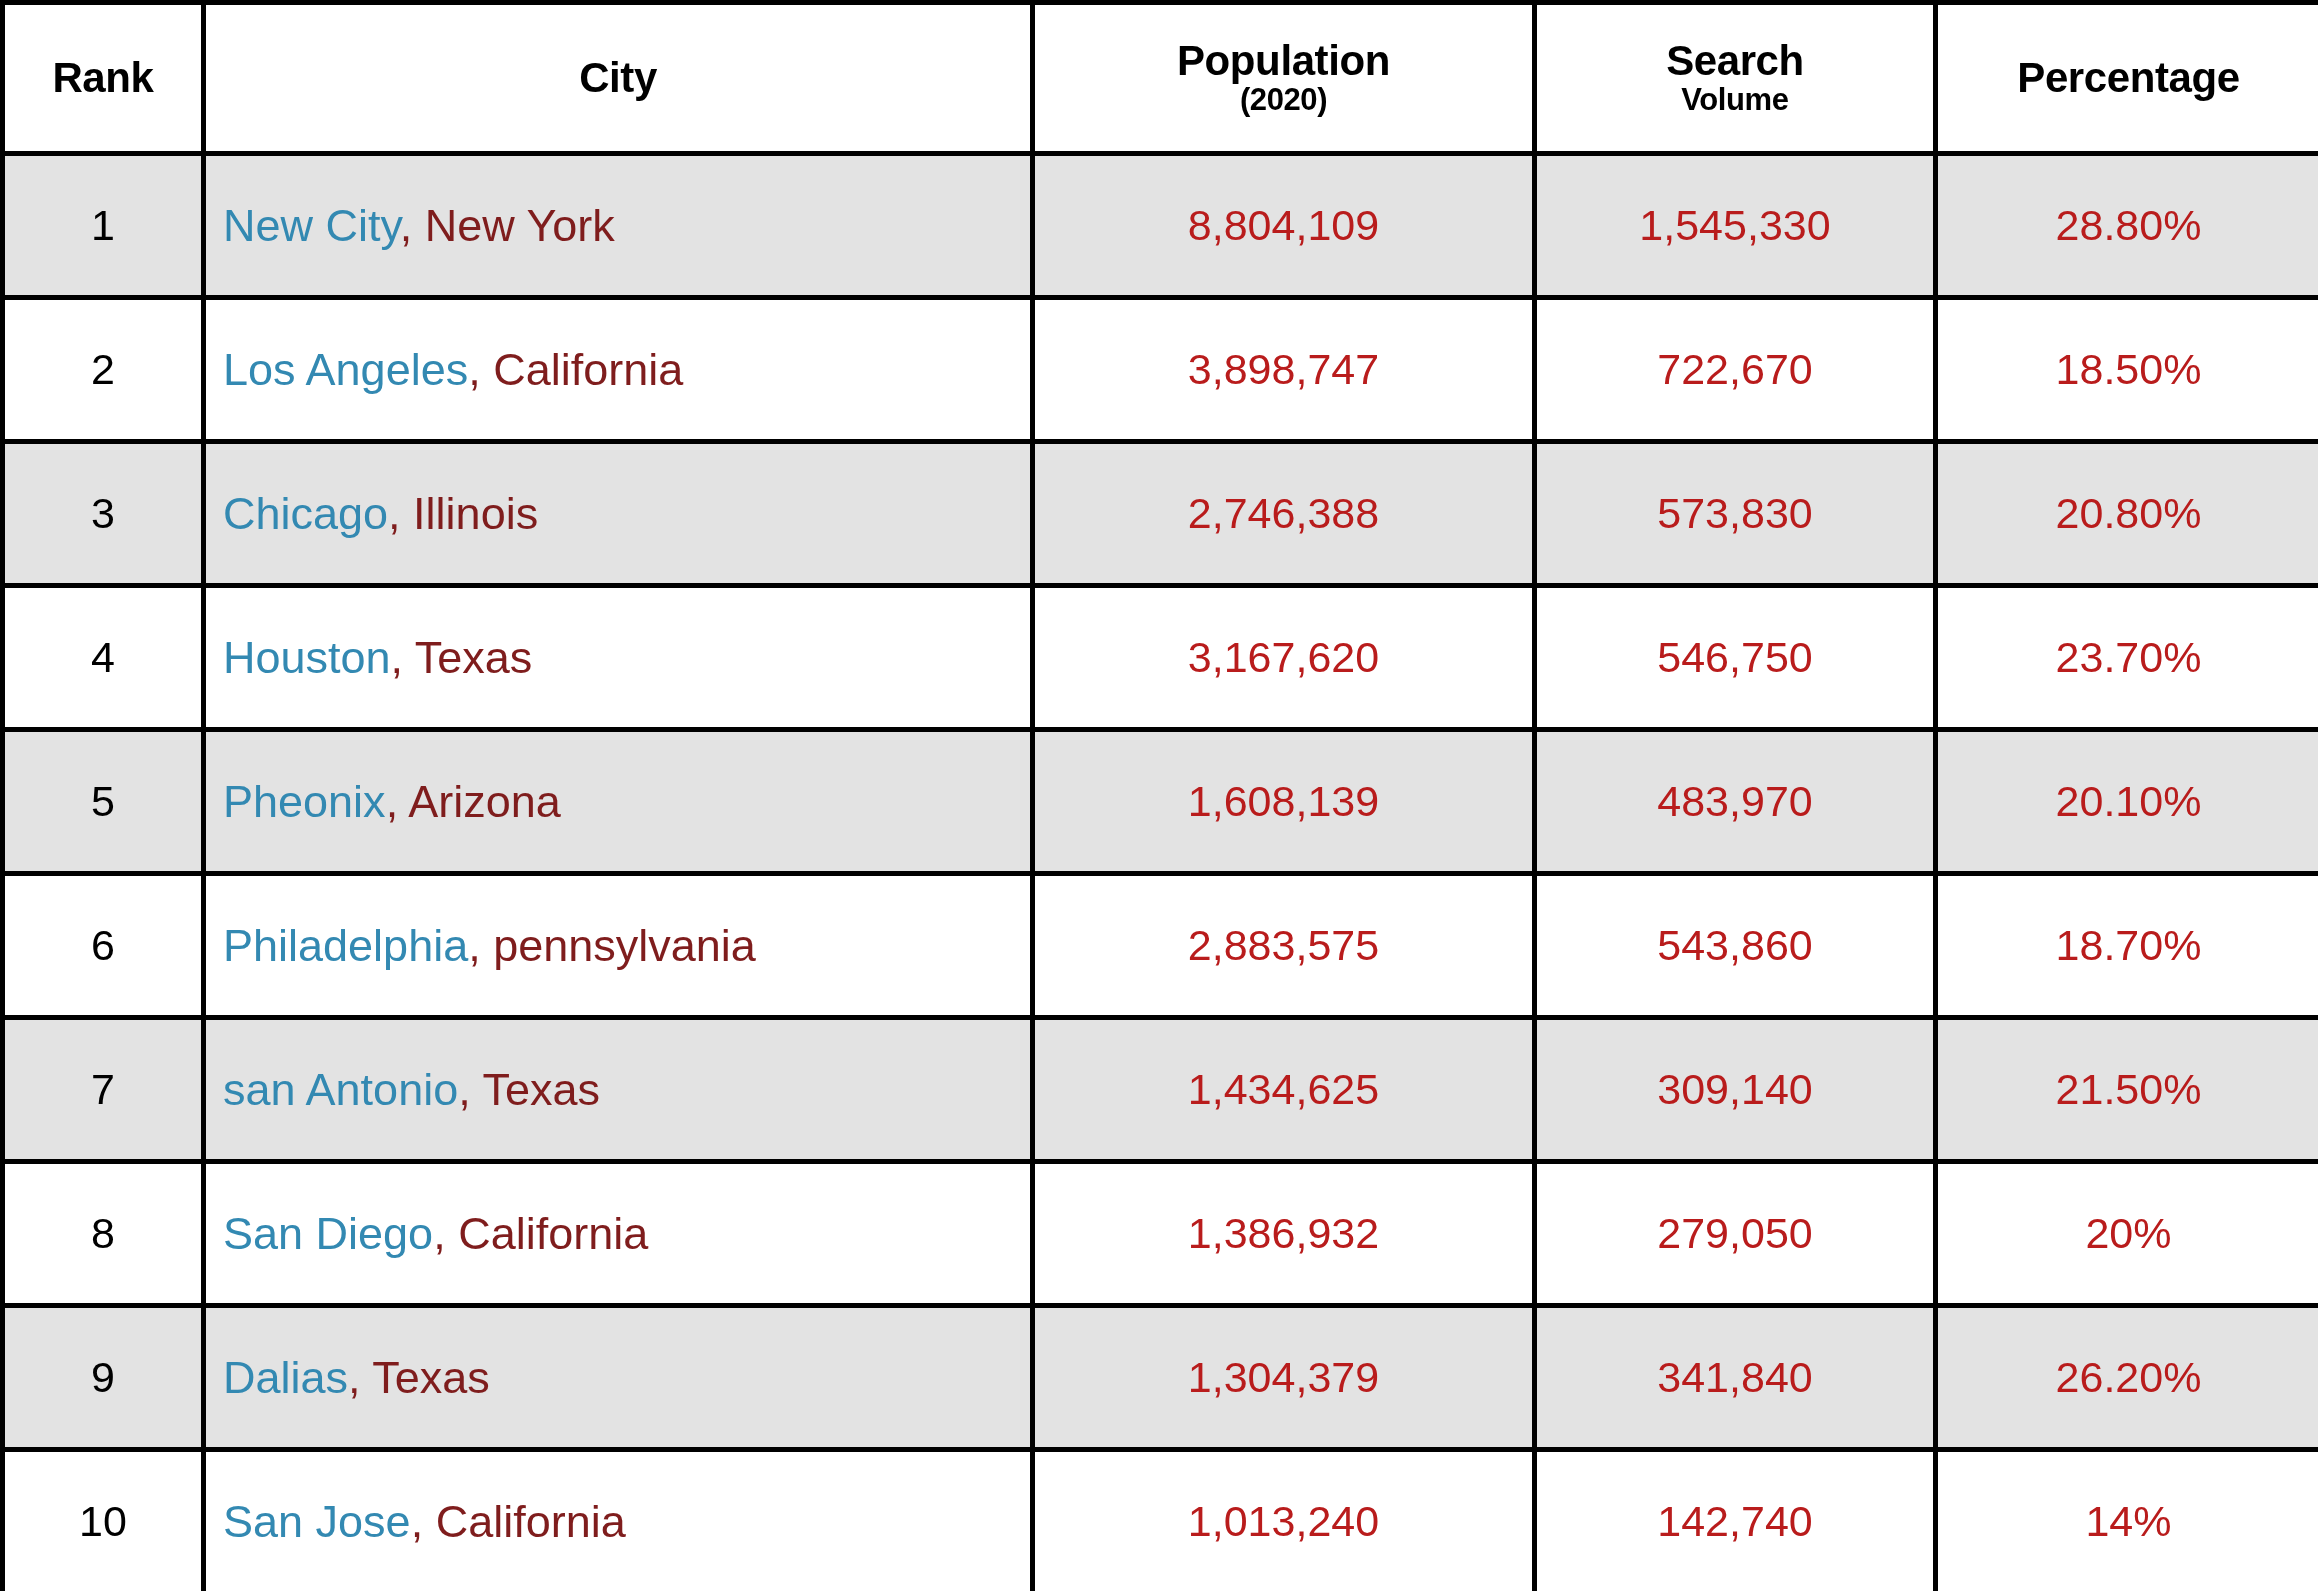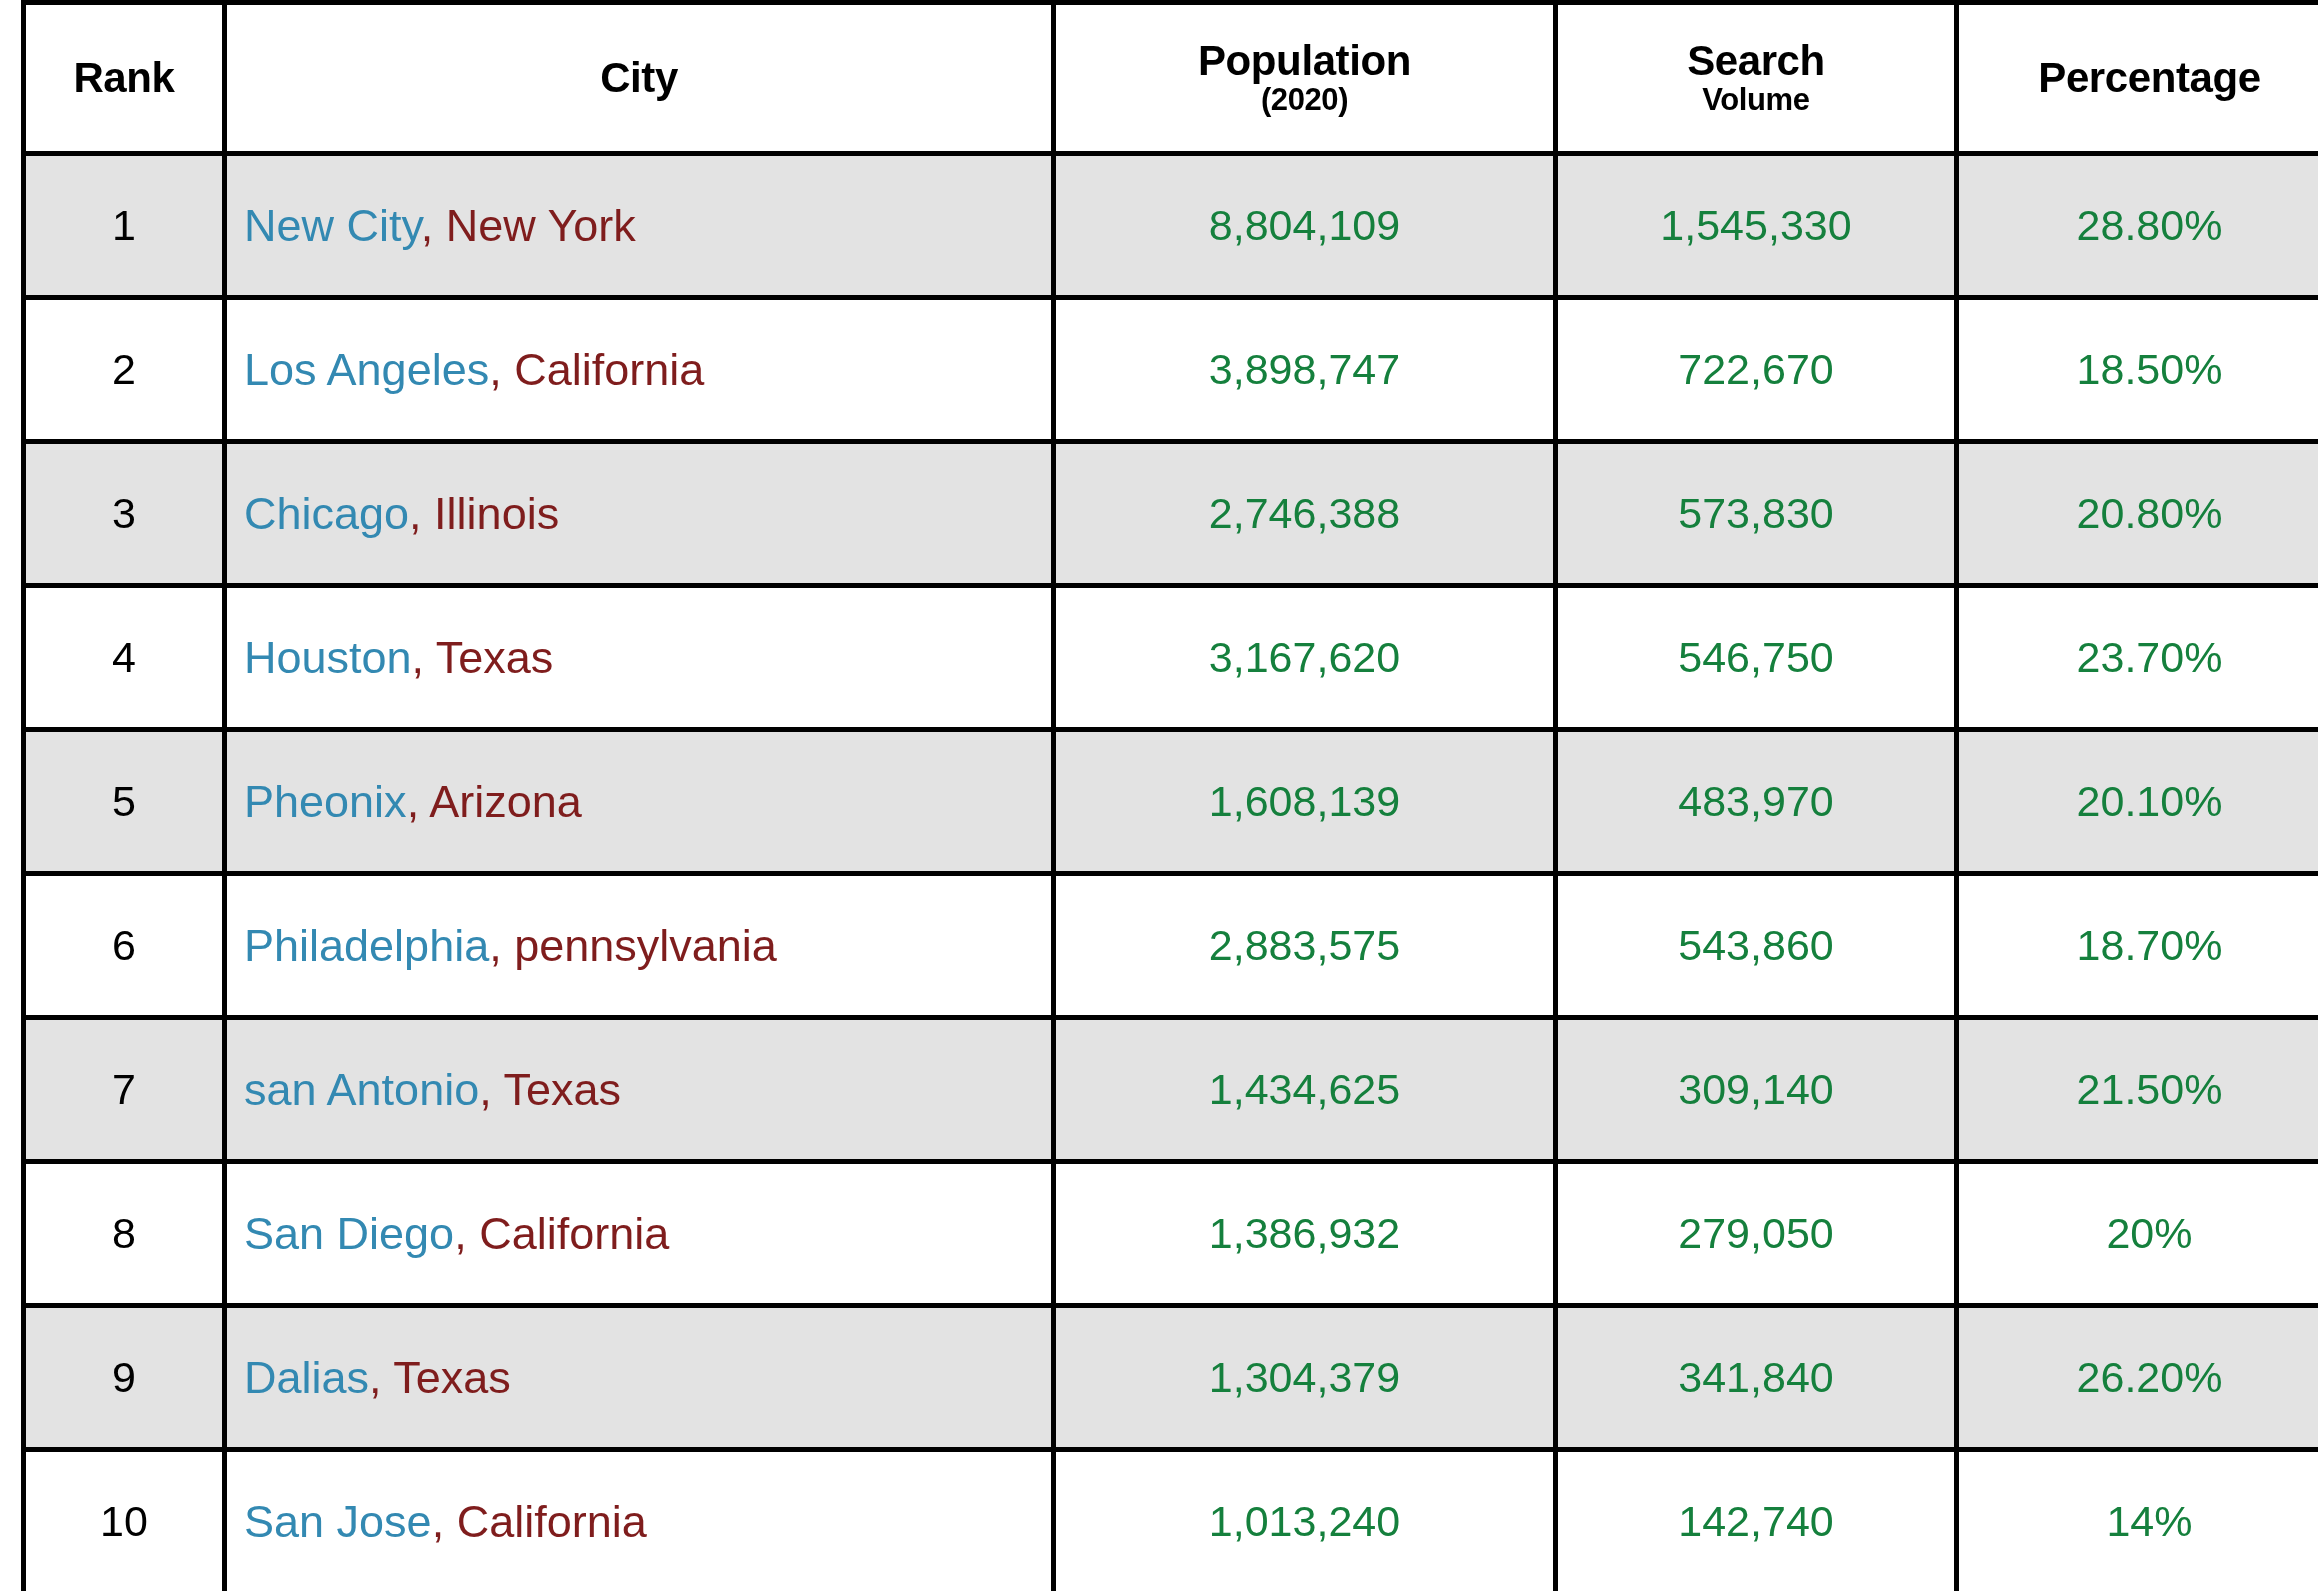--- a/index.html
+++ b/index.html
@@ -12,21 +12,20 @@
     height: 1592px;
     font-family: "Liberation Sans", "DejaVu Sans", sans-serif;
     -webkit-font-smoothing: antialiased;
   }
 
   .table-wrap {
     width: 2062px;
     height: 1592px;
     box-sizing: border-box;
     background: #ffffff;
-    margin-left: 21px;
   }
 
   table.city-table {
     width: 2319px;
     border-collapse: collapse;
     table-layout: fixed;
     background: #ffffff;
   }
 
   table.city-table td,
@@ -80,21 +79,21 @@
     font-weight: normal;
     padding-left: 29px;
     white-space: nowrap;
   }
   td.cell-city .city-name { color: #3389b2; }
   td.cell-city .state-name { color: #7f1d1d; }
 
   td.cell-num {
     text-align: center;
     font-size: 43px;
-    color: #15803d;
+    color: #b91c1c;
     font-weight: normal;
     white-space: nowrap;
   }
 </style>
 </head>
 <body>
 
 <div class="table-wrap">
   <table class="city-table">
     <colgroup>

